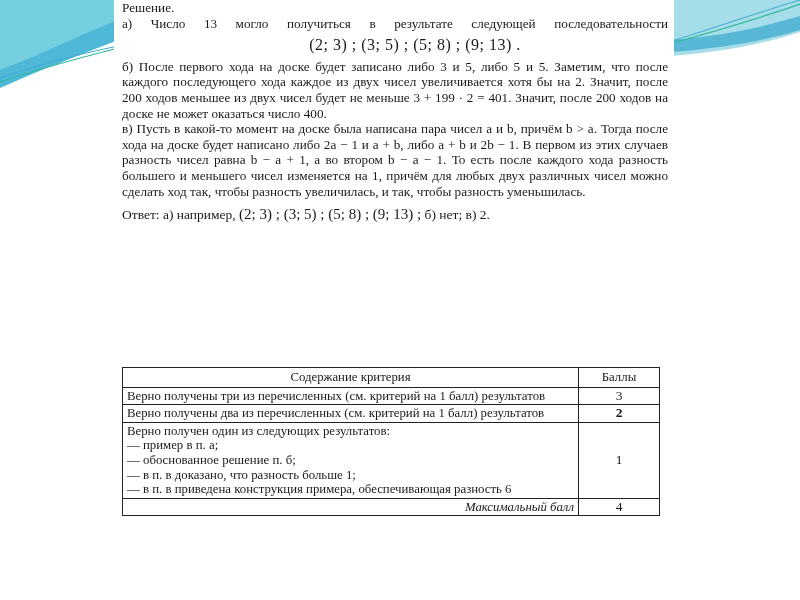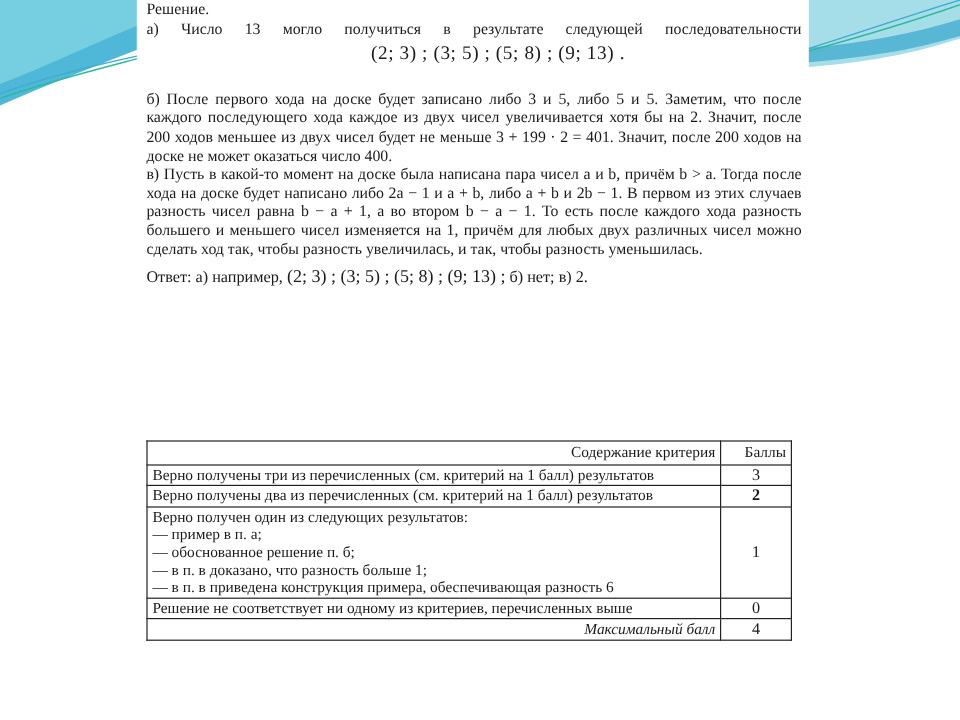--- a/index.html
+++ b/index.html
@@ -21,21 +21,21 @@
   .answer { margin-top: 8px; font-size: 13.5px; }
   .answer .math { font-size: 15px; }
 
   table.crit {
     position: absolute; left: 8px; top: 367px; width: 538px;
     border-collapse: collapse; font-size: 12.8px; line-height: 14.6px;
   }
   table.crit td, table.crit th {
     border: 1.3px solid #222; padding: 1px 4px; vertical-align: top;
   }
-  table.crit th { font-weight: normal; text-align: right; padding: 2px 4px; }
+  table.crit th { font-weight: normal; text-align: center; padding: 2px 15px; }
   table.crit td.score { width: 50px; text-align: center; vertical-align: middle; font-size: 13.5px; }
   table.crit td.txt { text-align: justify; text-align-last: left; }
   table.crit td.max { text-align: right; font-style: italic; }
   .merged-top { border-bottom: none !important; }
   .merged-bot { border-top: none !important; }
   .bold { font-weight: bold; }
 </style>
 </head>
 <body>
 
@@ -50,21 +50,21 @@
   <path d="M672,40 C720,36 760,28 800,16 L800,30 C760,42 720,48 672,52 Z" fill="#3fa9cf" opacity="0.75"></path>
   <path d="M672,43 C720,30 760,18 800,4" stroke="#2fb89a" stroke-width="1.2" fill="none"></path>
   <path d="M672,41 C720,26 760,12 800,0" stroke="#3fa9cf" stroke-width="1" fill="none"></path>
 </svg>
 
 <div class="page">
   <div class="content">
     <p class="p" style="margin-top:0px;">Решение.</p>
     <p class="p justify-last">а) Число 13 могло получиться в результате следующей последовательности</p>
     <p class="formula">(2; 3) ; (3; 5) ; (5; 8) ; (9; 13) .</p>
-    <p class="p" style="margin-top:22px;">б) После первого хода на доске будет записано либо 3 и 5, либо 5 и 5. Заметим, что после каждого последующего хода каждое из двух чисел увеличивается хотя бы на 2. Значит, после 200 ходов меньшее из двух чисел будет не меньше 3 + 199 · 2 = 401. Значит, после 200 ходов на доске не может оказаться число 400.</p>
+    <p class="p" style="margin-top:6px;">б) После первого хода на доске будет записано либо 3 и 5, либо 5 и 5. Заметим, что после каждого последующего хода каждое из двух чисел увеличивается хотя бы на 2. Значит, после 200 ходов меньшее из двух чисел будет не меньше 3 + 199 · 2 = 401. Значит, после 200 ходов на доске не может оказаться число 400.</p>
     <p class="p">в) Пусть в какой-то момент на доске была написана пара чисел a и b, причём b &gt; a. Тогда после хода на доске будет написано либо 2a − 1 и a + b, либо a + b и 2b − 1. В первом из этих случаев разность чисел равна b − a + 1, а во втором b − a − 1. То есть после каждого хода разность большего и меньшего чисел изменяется на 1, причём для любых двух различных чисел можно сделать ход так, чтобы разность увеличилась, и так, чтобы разность уменьшилась.</p>
     <p class="p answer">
       <span>Ответ: а) например, </span><span class="math">(2; 3) ; (3; 5) ; (5; 8) ; (9; 13) ;</span><span> б) нет; в) 2.</span>
     </p>
   </div>
 
   <table class="crit">
     <tbody>
         <tr>
       <th>Содержание критерия</th>
@@ -82,22 +82,18 @@
       <td>
         <div>Верно получен один из следующих результатов:</div>
         <div>— пример в п. а;</div>
         <div>— обоснованное решение п. б;</div>
         <div>— в п. в доказано, что разность больше 1;</div>
         <div>— в п. в приведена конструкция примера, обеспечивающая разность 6</div>
       </td>
       <td class="score">1</td>
     </tr>
     <tr>
-      <td class="txt">Решение не соответствует ни одному из критериев, перечисленных выше</td>
-      <td class="score">0</td>
-    </tr>
-    <tr>
       <td class="max">Максимальный балл</td>
       <td class="score" style="padding:0 4px;">4</td>
     </tr>
   </tbody>
     </table>
 </div>
 
 </body></html>

